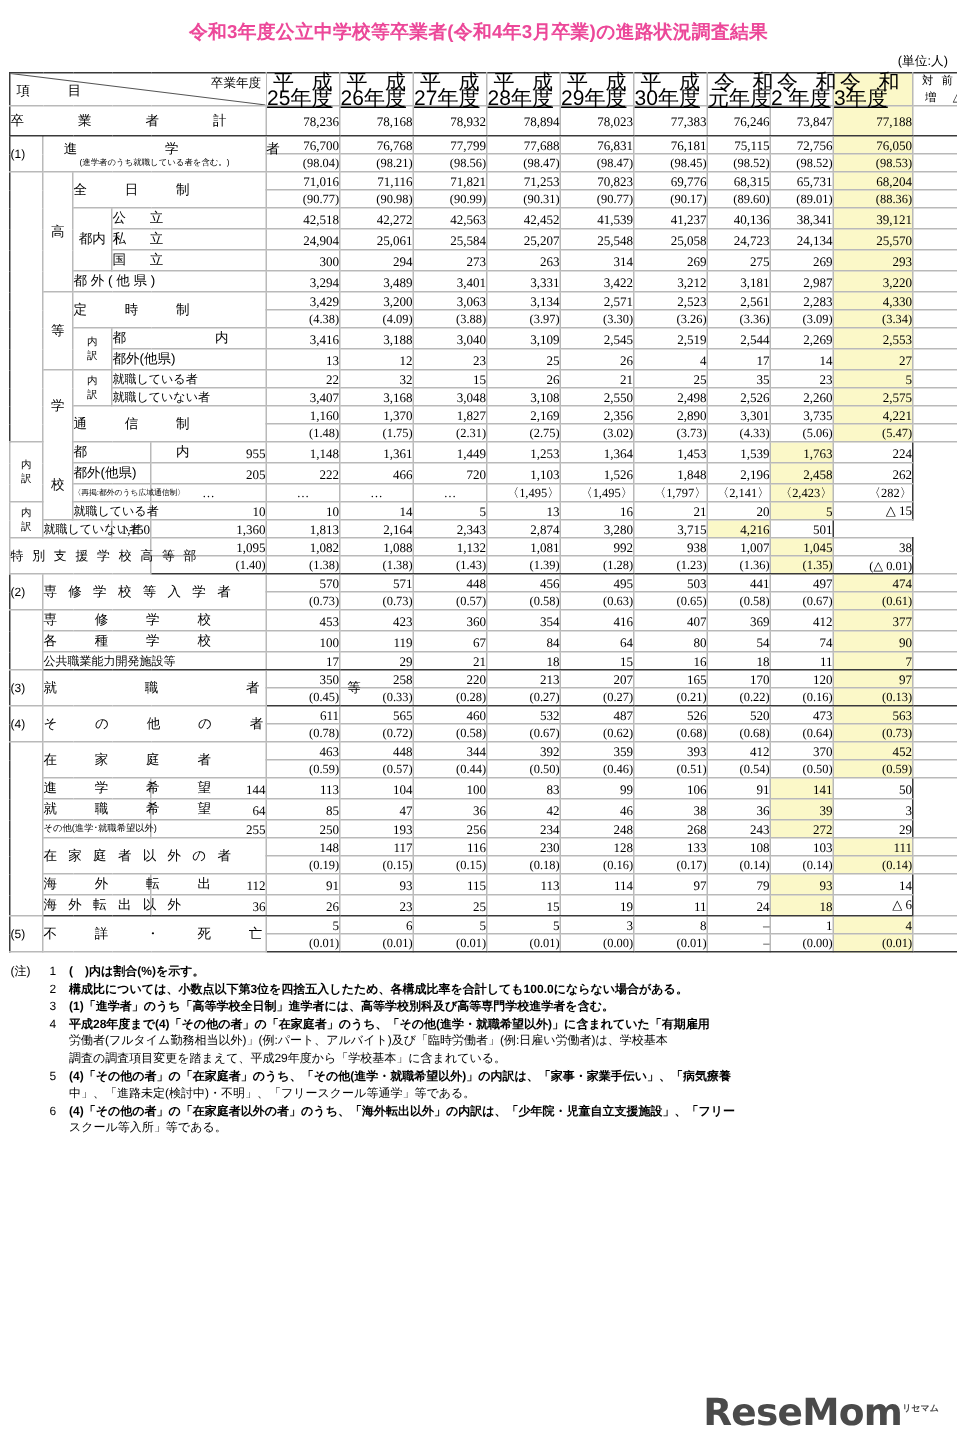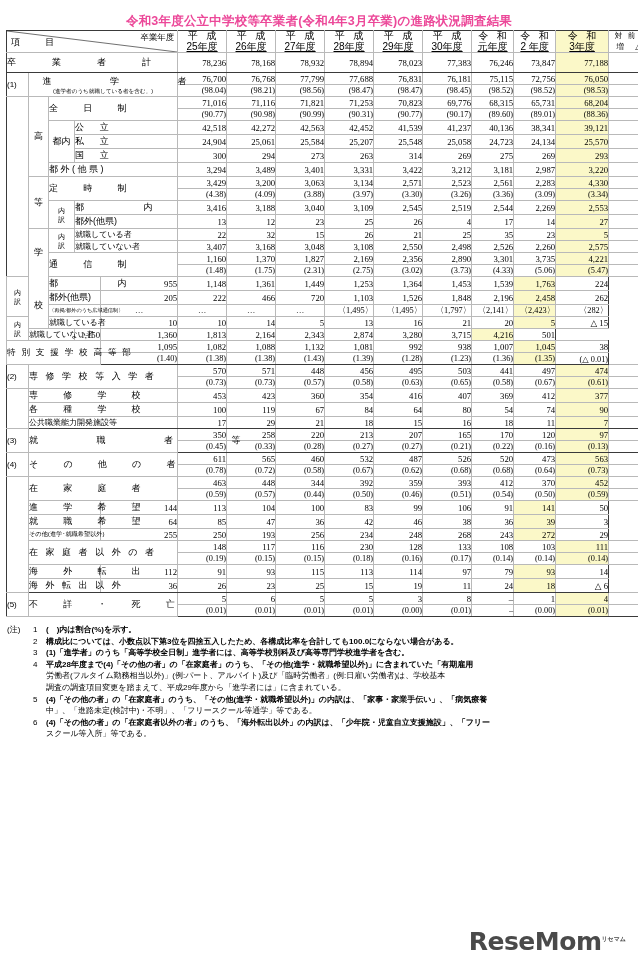--- a/index.html
+++ b/index.html
@@ -76,21 +76,21 @@
     position:absolute;left:0;top:0;width:100%;height:100%;
   }
   .corner .t1{
     position:absolute;right:3px;top:1px;font-size:8.4px;white-space:nowrap;
   }
   .corner .t2{
     position:absolute;left:4px;bottom:3px;font-size:9px;
     letter-spacing:.9em;white-space:nowrap;
   }
   .yearhead{
-    text-align:center;font-size:10px;line-height:10.5px;
+    text-align:left;font-size:14px;line-height:10.5px;
     padding:1px 0;white-space:nowrap;
   }
   .yearhead .l1{display:block;letter-spacing:.28em;padding-left:.28em;}
   .yearhead .l2{display:block;text-decoration:underline;}
   .yearhead-hl{background:#fbf8c8 !important;font-weight:bold;}
   .deltahead{
     text-align:center;font-size:7.6px;line-height:10.5px;white-space:nowrap;
   }
   .deltahead .l1{display:block;letter-spacing:.22em;padding-left:.22em;}
   .deltahead .l2{display:block;letter-spacing:.22em;padding-left:.22em;}
@@ -110,20 +110,21 @@
     font-weight:bold;font-size:25px;color:#4a4a4a;letter-spacing:-.5px;
   }
   .logo .tm{font-size:6px;vertical-align:super;letter-spacing:0;}
 </style>
 </head>
 <body>
 
 <div class="page">
 
   <div class="doc-title">令和3年度公立中学校等卒業者(令和4年3月卒業)の進路状況調査結果</div>
+  <div class="unit-line">(単位:人)</div>
 
   <table class="main">
     <colgroup>
       <col style="width:22px">
         <col style="width:20px">
         <col style="width:26px">
       <col style="width:26px">
         <col style="width:77px">
       <col style="width:49px">
         <col style="width:49px">
@@ -800,21 +801,21 @@
       <span class="mark"></span>
       <span class="num-i">3</span>
       <span class="txt">(1)「進学者」のうち「高等学校全日制」進学者には、高等学校別科及び高等専門学校進学者を含む。</span>
     </div>
     <div class="row">
       <span class="mark"></span>
       <span class="num-i">4</span>
       <span class="txt">平成28年度まで(4)「その他の者」の「在家庭者」のうち、「その他(進学・就職希望以外)」に含まれていた「有期雇用</span>
     </div>
     <div class="cont">労働者(フルタイム勤務相当以外)」(例:パート、アルバイト)及び「臨時労働者」(例:日雇い労働者)は、学校基本</div>
-    <div class="cont">調査の調査項目変更を踏まえて、平成29年度から「進学者には」に含まれている。</div>
+    <div class="cont">調査の調査項目変更を踏まえて、平成29年度から「学校基本」に含まれている。</div>
     <div class="row">
       <span class="mark"></span>
       <span class="num-i">5</span>
       <span class="txt">(4)「その他の者」の「在家庭者」のうち、「その他(進学・就職希望以外)」の内訳は、「家事・家業手伝い」、「病気療養</span>
     </div>
     <div class="cont">中」、「進路未定(検討中)・不明」、「フリースクール等通学」等である。</div>
     <div class="row">
       <span class="mark"></span>
       <span class="num-i">6</span>
       <span class="txt">(4)「その他の者」の「在家庭者以外の者」のうち、「海外転出以外」の内訳は、「少年院・児童自立支援施設」、「フリー</span>

